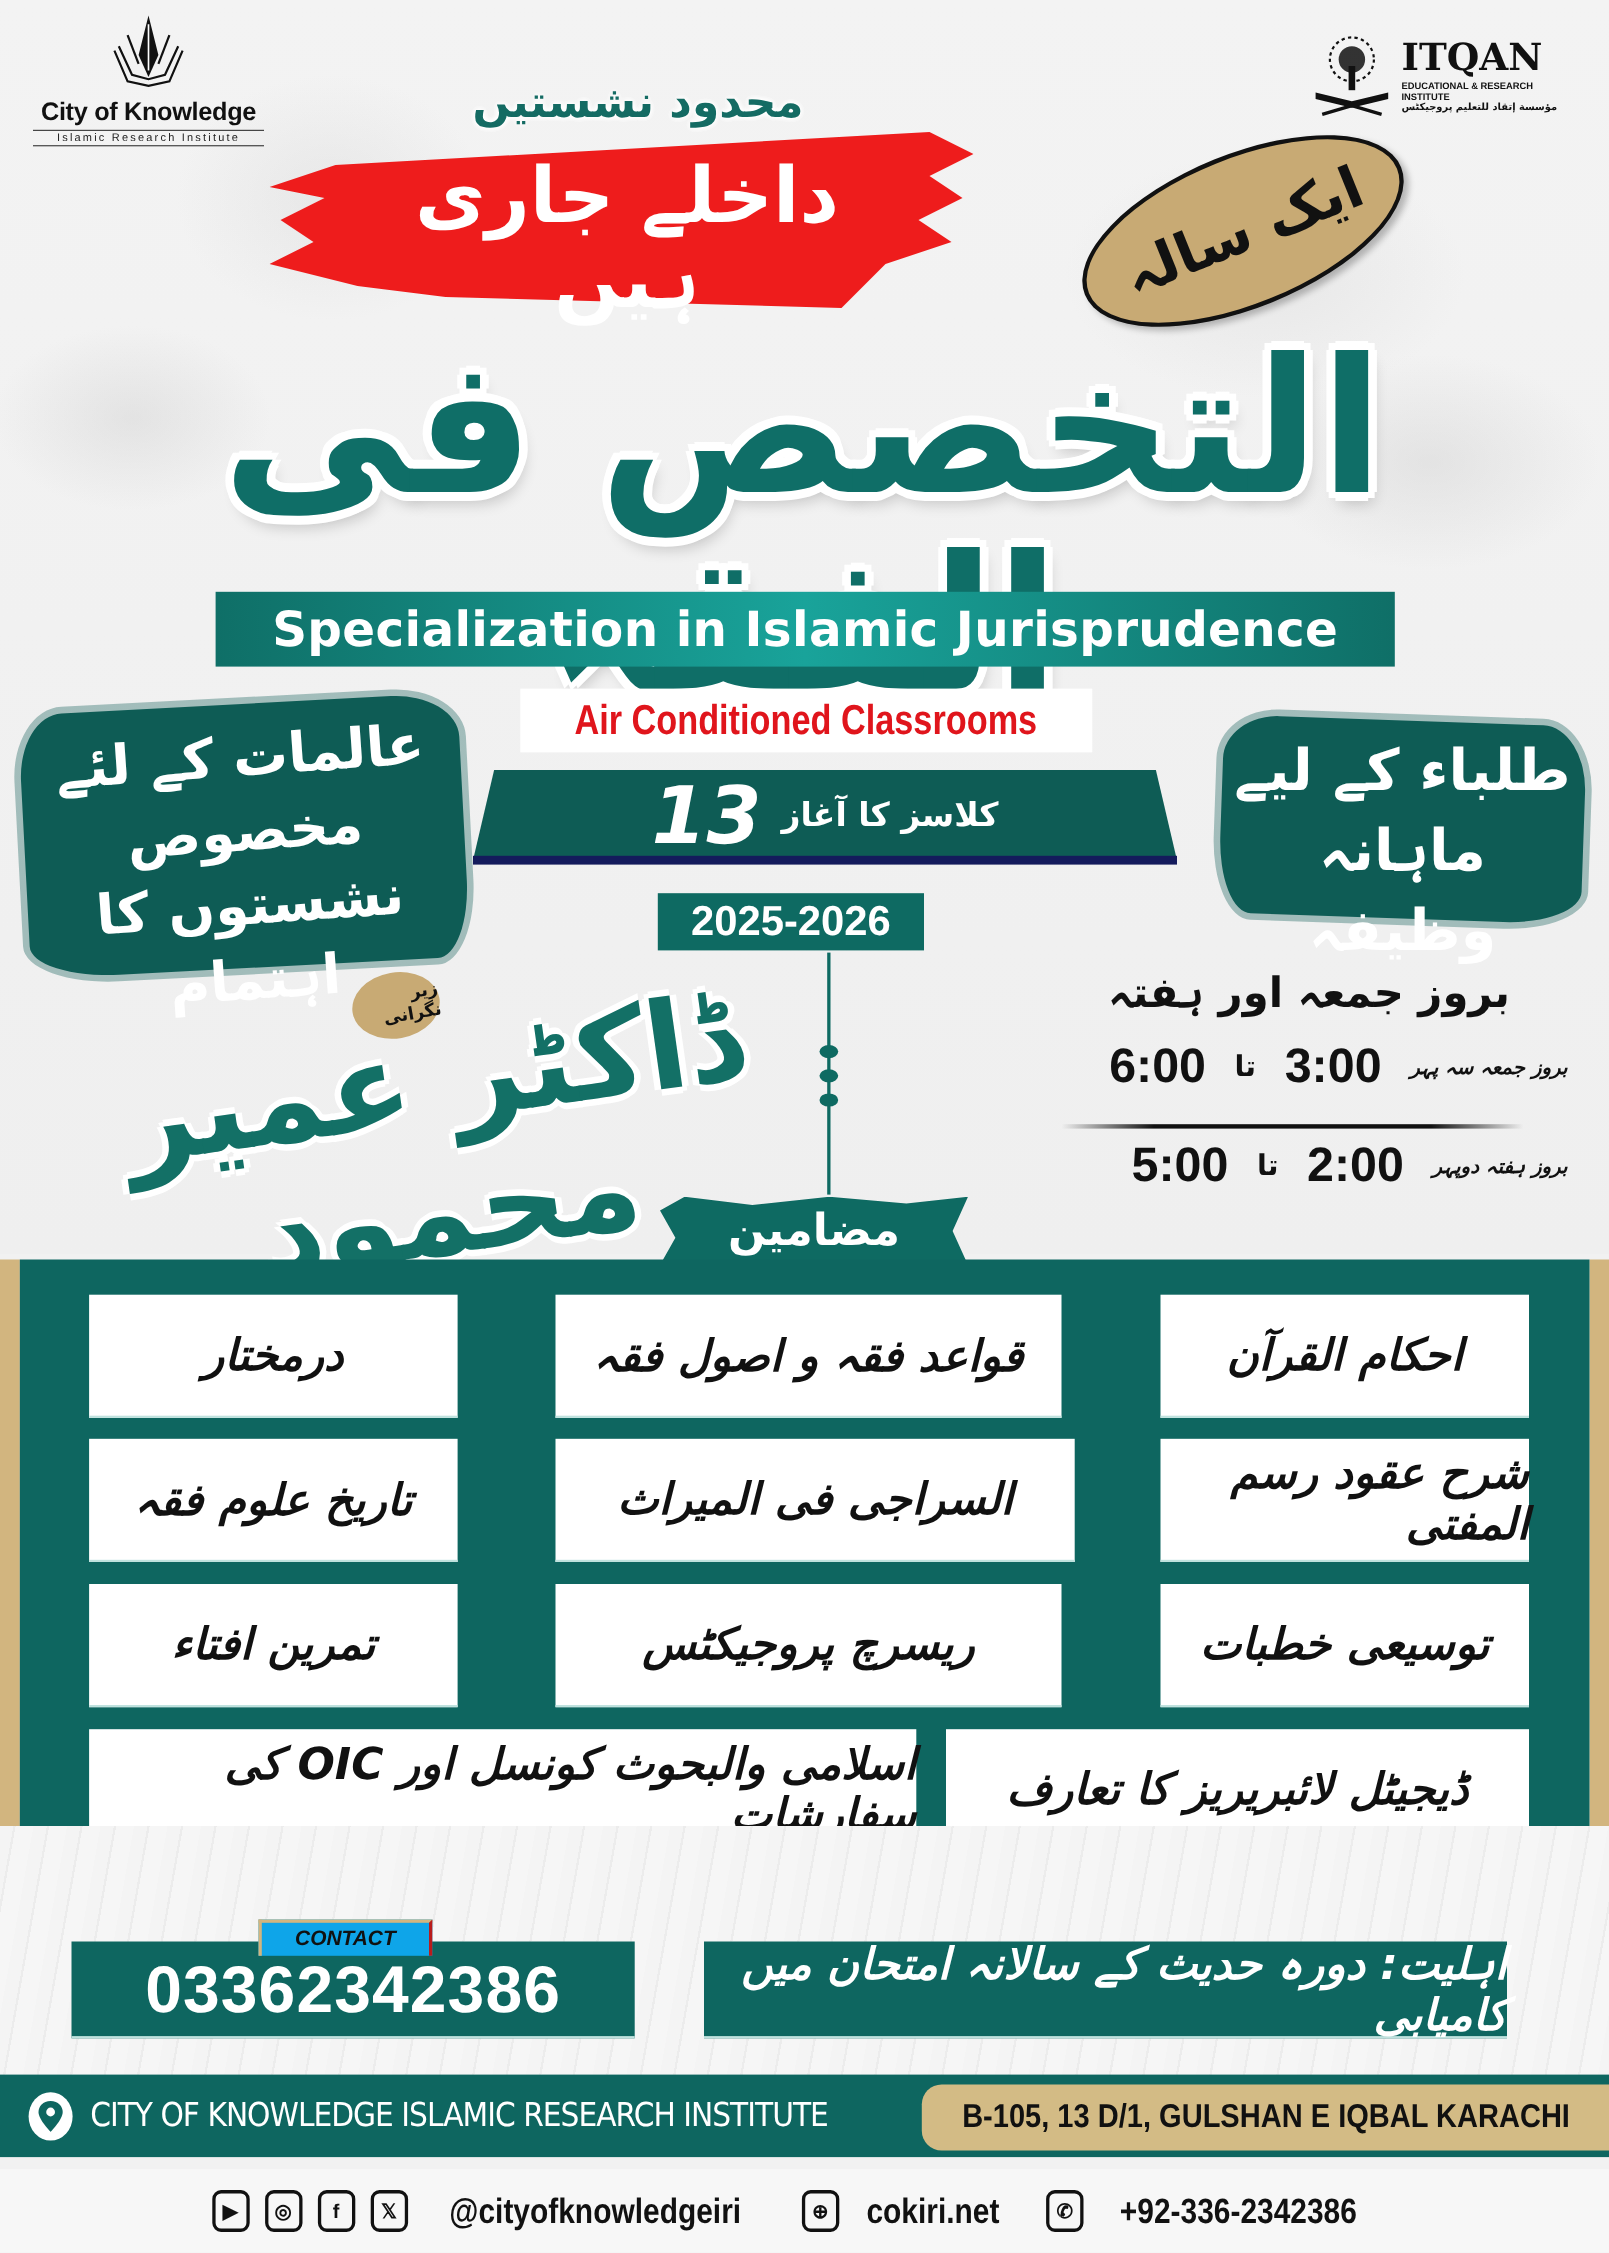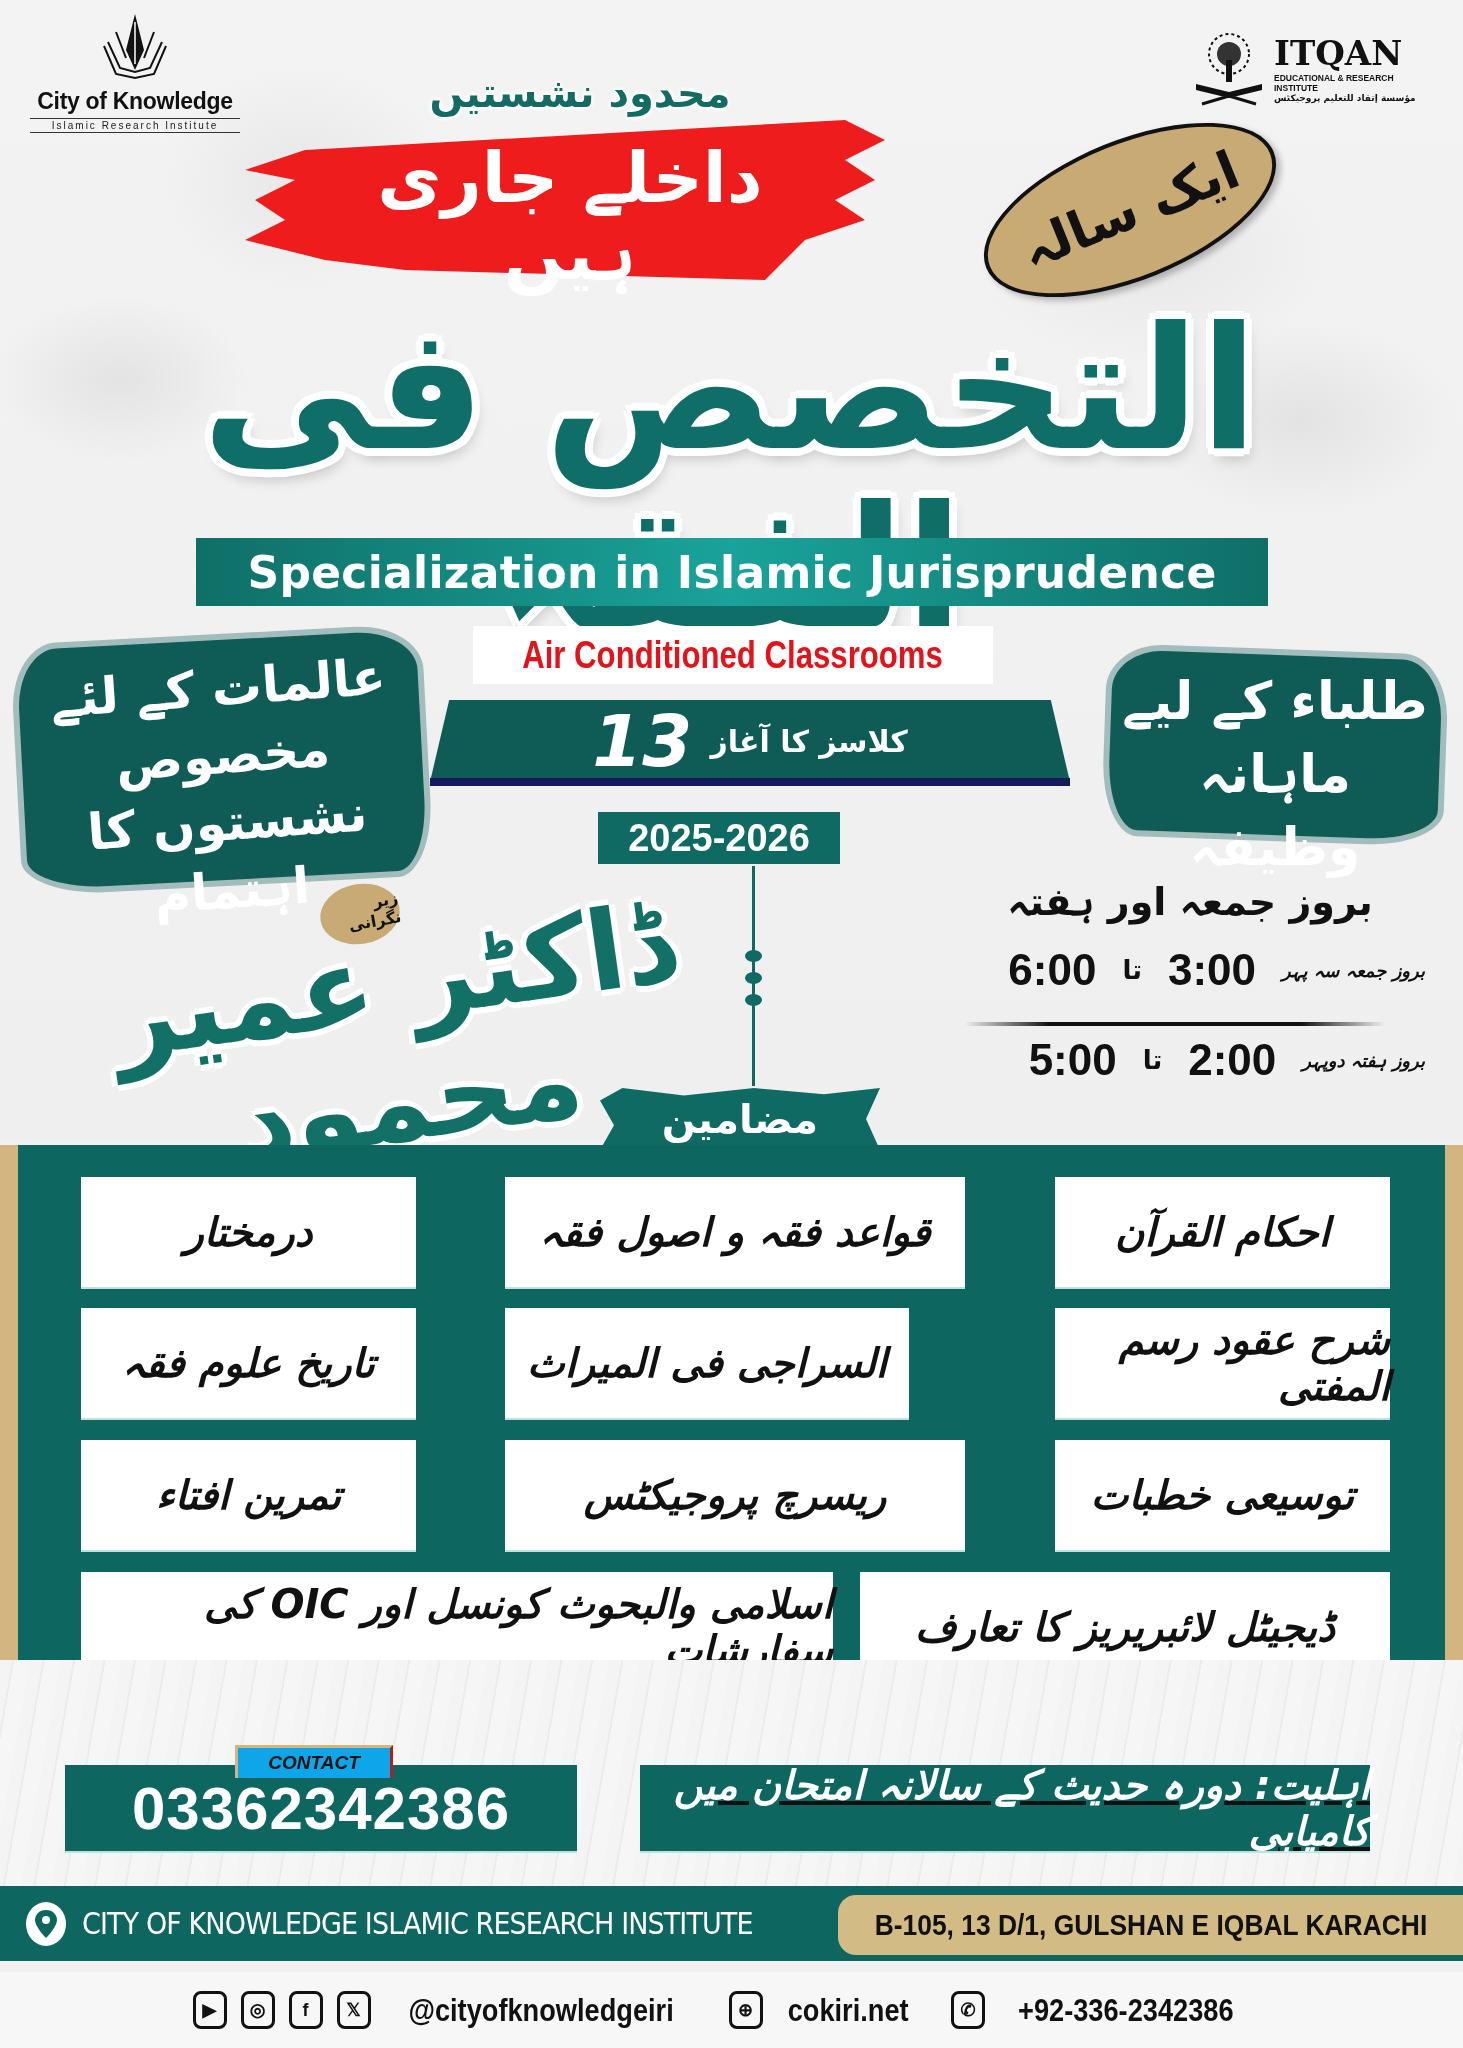--- a/index.html
+++ b/index.html
@@ -111,21 +111,21 @@
   .subject-card span { font-size: 40px; font-weight: 700; color: #111; font-style: italic; direction: rtl; unicode-bidi: plaintext; }
 
   
   .bottom-bg { left: 0; top: 1660px; width: 1463px; height: 230px;
     background: repeating-linear-gradient(100deg, #f4f4f4 0 12px, #ececec 12px 14px, #f6f6f6 14px 30px); }
   .contact-tag { left: 235px; top: 1745px; width: 158px; height: 33px; background: #0ea5e9; border-top: 3px solid #d2b57f; border-left: 3px solid #d2b57f; border-right: 3px solid #b91c1c;
     display: flex; align-items: center; justify-content: center; z-index: 2; }
   .contact-tag span { font-family: "Liberation Sans", sans-serif; font-size: 19px; font-weight: 700; font-style: italic; color: #111; }
   .phone-box { left: 65px; top: 1765px; width: 512px; height: 88px; background: #0e6660; display: flex; align-items: center; justify-content: center; border-bottom: 2px solid #bfe2de; }
   .phone-box span { font-family: "Liberation Sans", sans-serif; font-size: 60px; font-weight: 700; color: #fff; letter-spacing: 1px; }
-  .elig-box { left: 640px; top: 1765px; width: 730px; height: 88px; background: #0e6660; display: flex; align-items: center; justify-content: center; border-bottom: 2px solid #bfe2de; text-decoration: underline; }
+  .elig-box { left: 640px; top: 1765px; width: 730px; height: 88px; background: #0e6660; display: flex; align-items: center; justify-content: center; border-bottom: 2px solid #bfe2de; }
   .elig-box span { font-size: 40px; font-weight: 700; color: #fff; font-style: italic; }
 
   .address-bar { left: 0; top: 1886px; width: 1463px; height: 75px; background: #0e6660; display: flex; align-items: center; }
   .address-bar .pin { width: 48px; height: 48px; margin-left: 22px; flex: none; }
   .address-bar .org { font-family: "DejaVu Sans", sans-serif; font-size: 30px; font-weight: 400; color: #fff; margin-left: 12px; letter-spacing: -1px; transform: scaleX(0.9); transform-origin: left center; white-space: nowrap; }
   .address-pill { left: 838px; top: 1895px; width: 625px; height: 60px; background: #d3bb85; border-radius: 18px 0 0 18px;
     display: flex; align-items: center; justify-content: center; }
   .address-pill span { font-family: "Liberation Sans", sans-serif; font-size: 30px; font-weight: 700; color: #111; transform: scaleX(0.88); white-space: nowrap; }
 
   .footer { left: 0; top: 1972px; width: 1463px; height: 76px; background: #f7f7f7; display: flex; align-items: center; justify-content: center; gap: 14px; }
@@ -242,21 +242,21 @@
 <div class="abs subject-card" style="left:505px;top:1177px;width:460px;height:112px">
     <span>قواعد فقہ و اصول فقہ</span>
   </div>
 <div class="abs subject-card" style="left:81px;top:1177px;width:335px;height:112px">
     <span>درمختار</span>
   </div>
 
 <div class="abs subject-card" style="left:1055px;top:1308px;width:335px;height:112px">
     <span>شرح عقود رسم المفتی</span>
   </div>
-<div class="abs subject-card" style="left:505px;top:1308px;width:404px;height:112px">
+<div class="abs subject-card" style="left:505px;top:1308px;width:472px;height:112px">
     <span>السراجی فی المیراث</span>
   </div>
 <div class="abs subject-card" style="left:81px;top:1308px;width:335px;height:112px">
     <span>تاریخ علوم فقہ</span>
   </div>
 
 <div class="abs subject-card" style="left:1055px;top:1440px;width:335px;height:112px">
     <span>توسیعی خطبات</span>
   </div>
 <div class="abs subject-card" style="left:505px;top:1440px;width:460px;height:112px">

